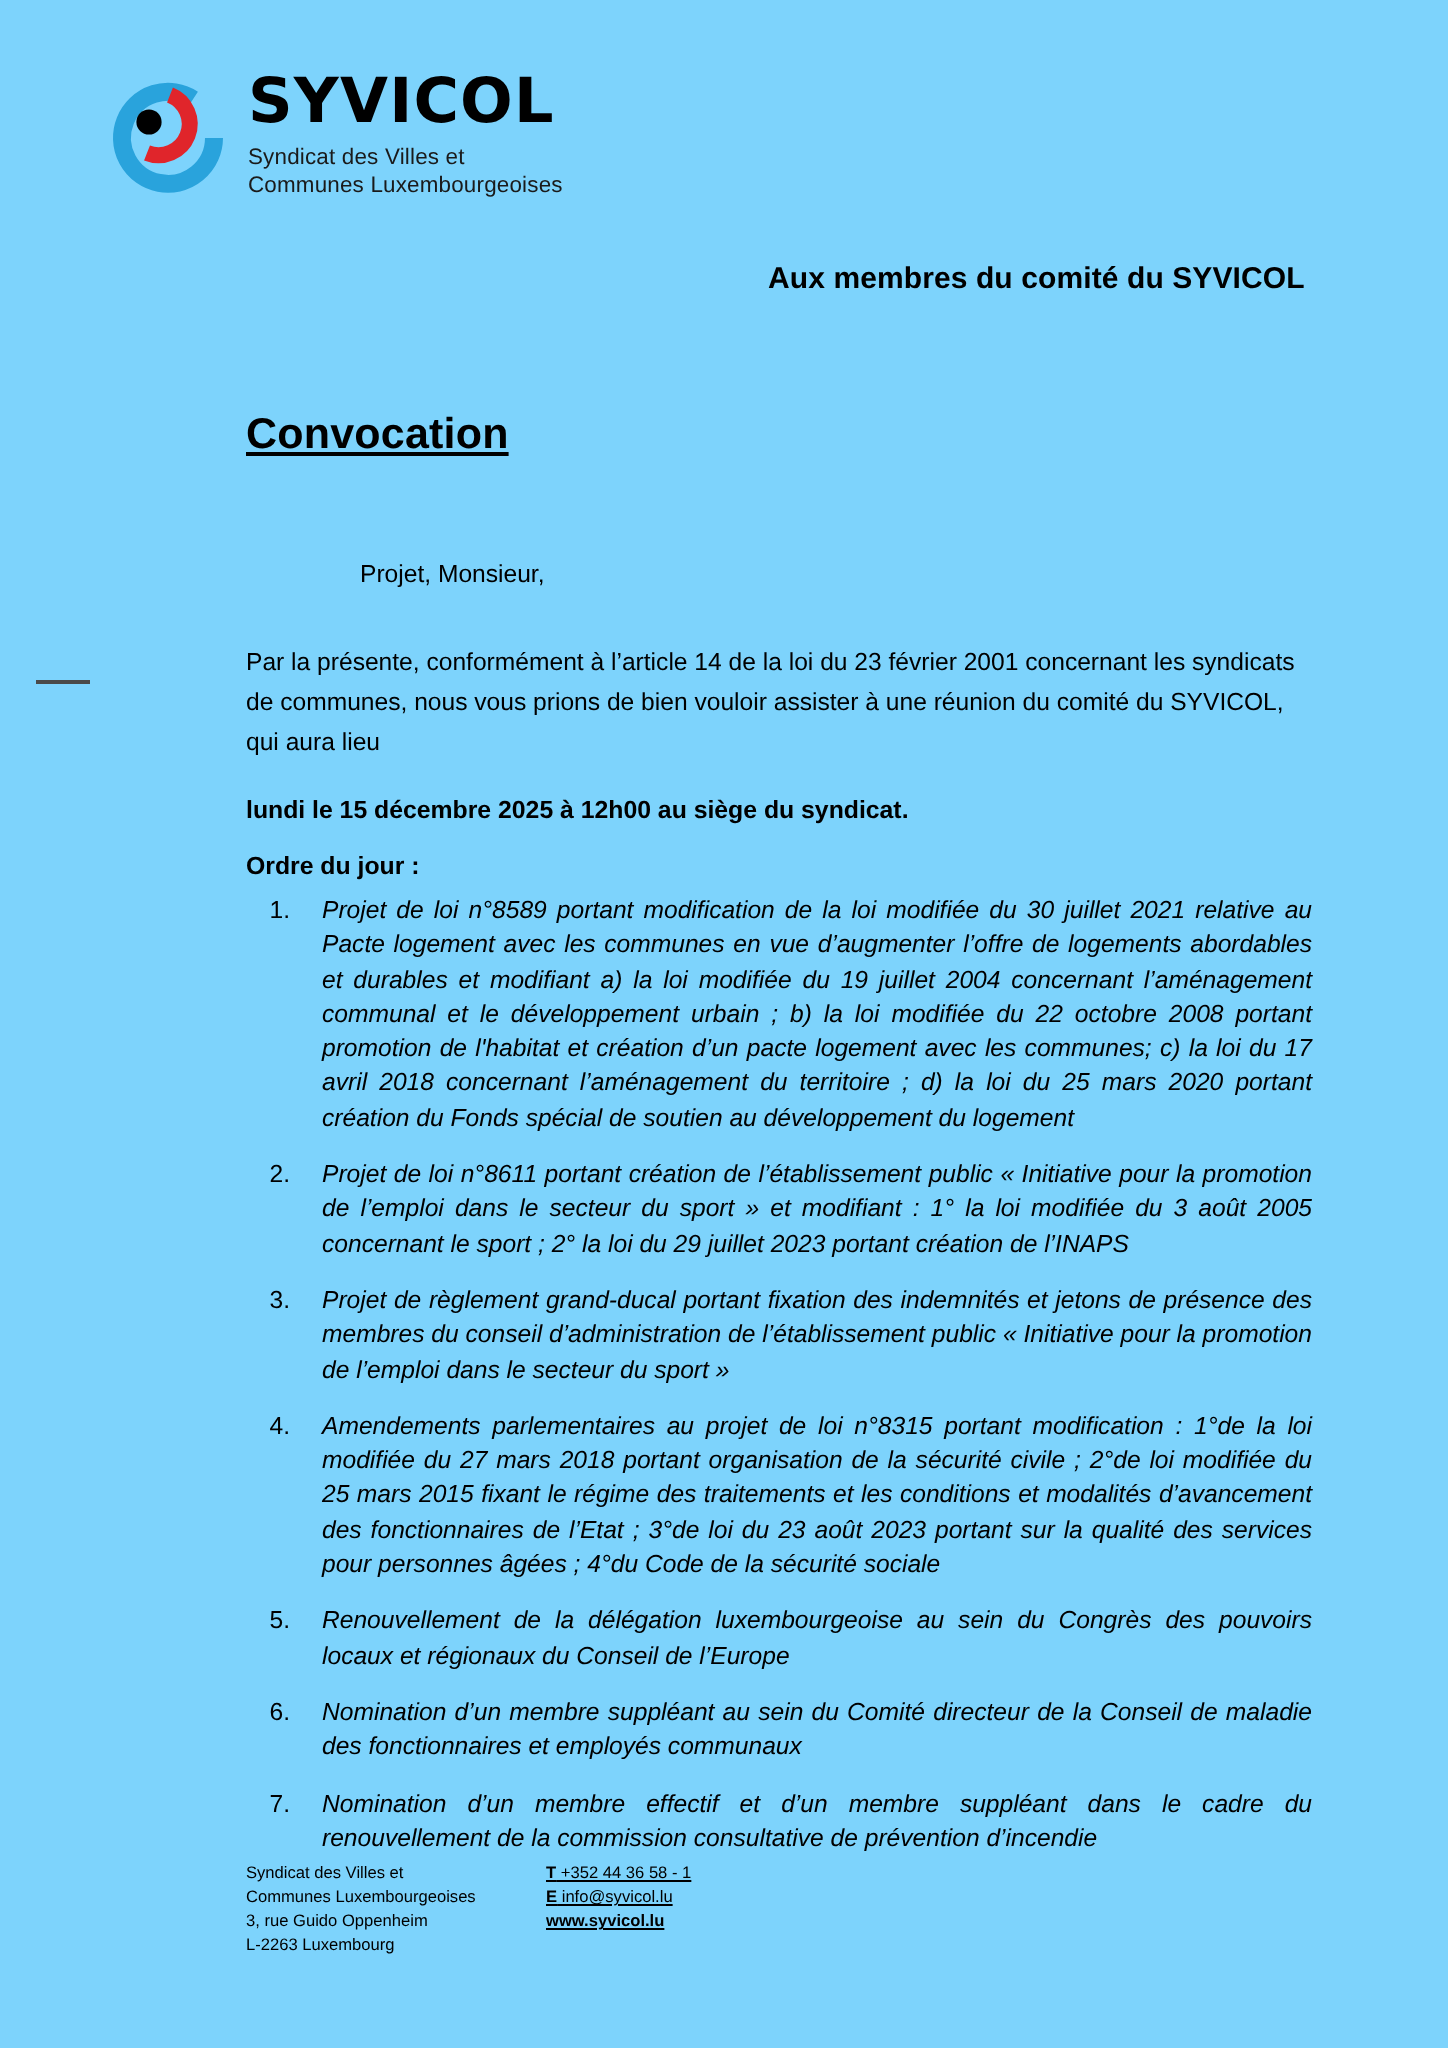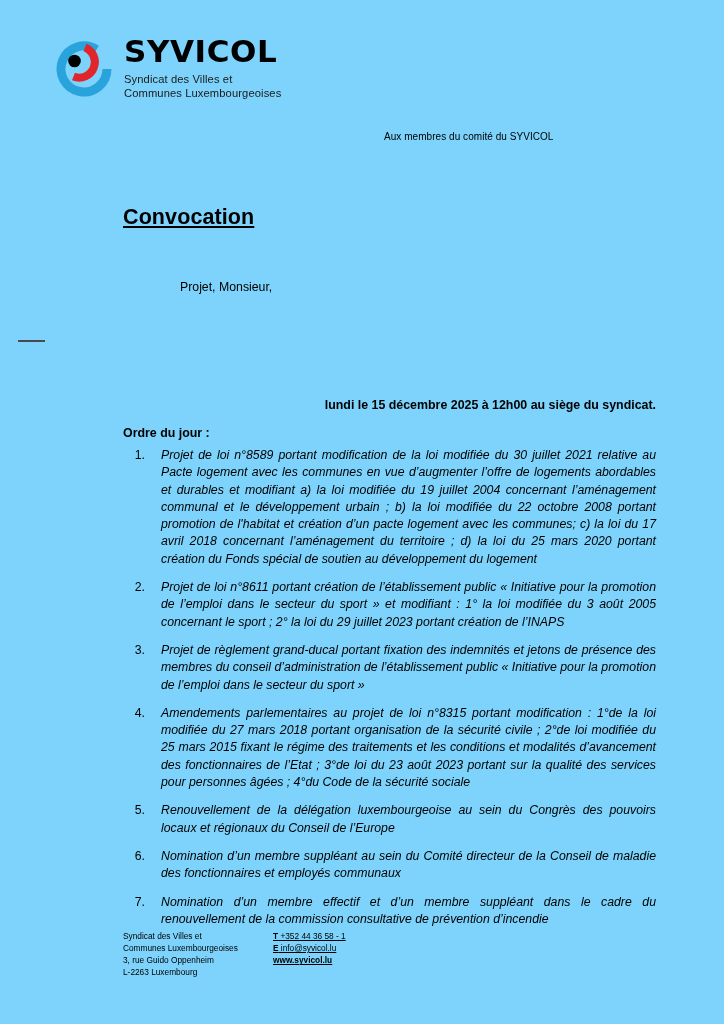--- a/index.html
+++ b/index.html
@@ -62,22 +62,22 @@
     width: 27px;
     height: 2px;
     background: #4a4a4a;
   }
 
   
   .addressee {
     position: absolute;
     left: 384px;
     top: 131px;
-    font-size: 10px;
-    font-weight: normal;
+    font-size: 15px;
+    font-weight: bold;
     color: #000;
     letter-spacing: 0.05px;
   }
   .title {
     position: absolute;
     left: 123px;
     top: 205px;
     font-size: 21.5px;
     font-weight: bold;
     color: #000;
@@ -99,21 +99,21 @@
     font-size: 12.3px;
     line-height: 20px;
     color: #000;
     text-align: left;
   }
   .datetime {
     position: absolute;
     left: 123px;
     top: 398px;
     width: 533px;
-    text-align: right;
+    text-align: left;
     font-size: 12.4px;
     font-weight: bold;
     color: #000;
   }
   .agenda-heading {
     position: absolute;
     left: 123px;
     top: 426px;
     font-size: 12.4px;
     font-weight: bold;
@@ -198,20 +198,21 @@
   </div>
 
   <div class="margin-tick"></div>
 
   <div class="addressee">Aux membres du comité du SYVICOL</div>
 
   <div class="title">Convocation</div>
 
   <div class="salutation">Projet, Monsieur,</div>
 
+  <div class="intro">Par la présente, conformément à l’article 14 de la loi du 23 février 2001 concernant les syndicats de communes, nous vous prions de bien vouloir assister à une réunion du comité du SYVICOL, qui aura lieu</div>
 
   <div class="datetime">lundi le 15 décembre 2025 à 12h00 au siège du syndicat.</div>
 
   <div class="agenda-heading">Ordre du jour :</div>
 
   <div class="agenda" id="agenda-list">
       <div class="agenda-item">
         <div class="agenda-num">1.</div>
         <div class="agenda-text">Projet de loi n°8589 portant modification de la loi modifiée du 30 juillet 2021 relative au Pacte logement avec les communes en vue d’augmenter l’offre de logements abordables et durables et modifiant a) la loi modifiée du 19 juillet 2004 concernant l’aménagement communal et le développement urbain ; b) la loi modifiée du 22 octobre 2008 portant promotion de l'habitat et création d’un pacte logement avec les communes; c) la loi du 17 avril 2018 concernant l’aménagement du territoire ; d) la loi du 25 mars 2020 portant création du Fonds spécial de soutien au développement du logement</div>
       </div>

